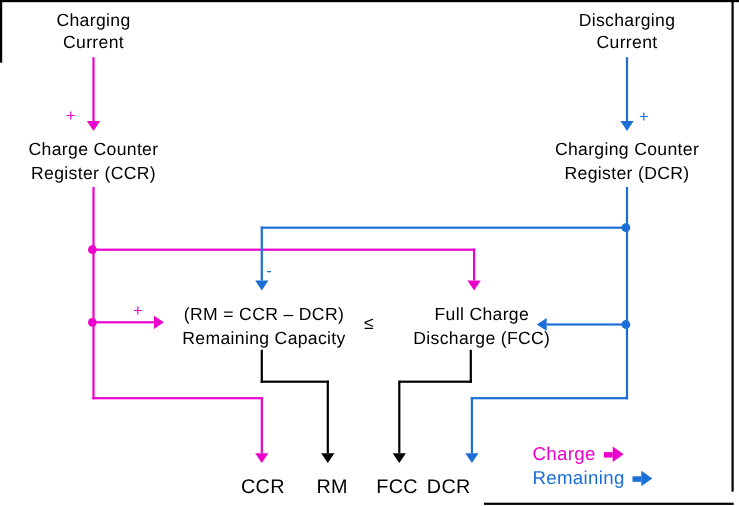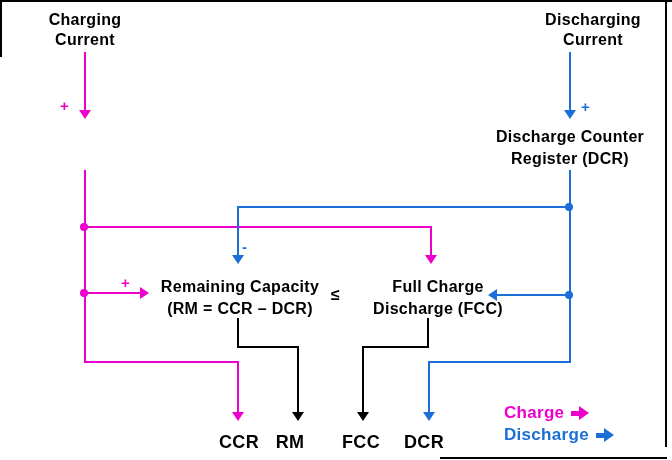--- a/index.html
+++ b/index.html
@@ -3,41 +3,41 @@
 <meta charset="utf-8">
 <style>
   :root{
     --charge:#ee00cc;
     --discharge:#1b6fd6;
     --ink:#000000;
   }
   html,body{margin:0;padding:0;background:#ffffff;}
   .canvas{
     position:relative;width:672px;height:460px;background:#ffffff;overflow:hidden;
-    font-family:"Liberation Sans",sans-serif;font-weight:bold;color:#000;
+    font-family:"Liberation Sans",sans-serif;font-weight:normal;color:#000;
   }
   .c{--col:var(--charge);}
   .d{--col:var(--discharge);}
   .k{--col:var(--ink);}
   .h,.v{position:absolute;background:var(--col);}
   .h{height:2px;}
   .v{width:2px;}
   .arr{position:absolute;width:0;height:0;}
   .arr.down{border-left:6px solid transparent;border-right:6px solid transparent;border-top:9px solid var(--col);}
   .arr.right{border-top:6px solid transparent;border-bottom:6px solid transparent;border-left:9px solid var(--col);}
   .arr.left{border-top:6px solid transparent;border-bottom:6px solid transparent;border-right:9px solid var(--col);}
   .dot{position:absolute;width:8px;height:8px;border-radius:50%;background:var(--col);}
   .lbl{position:absolute;font-size:16px;line-height:22px;text-align:center;letter-spacing:.3px;white-space:nowrap;}
   .lbl span{display:block;}
   .sign{position:absolute;font-size:15px;line-height:14px;}
   .tc{color:var(--charge);}
   .td{color:var(--discharge);}
   .cmp{position:absolute;font-size:16px;}
   .out{position:absolute;font-size:18px;width:52px;text-align:center;letter-spacing:.3px;}
-  .legend{position:absolute;left:504px;top:402px;font-size:17px;line-height:22px;letter-spacing:.3px;}
+  .legend{position:absolute;left:484px;top:402px;font-size:17px;line-height:22px;letter-spacing:.3px;}
   .legend-row{display:flex;align-items:center;height:22px;}
   .leg-arrow{display:inline-flex;align-items:center;margin-left:7px;}
   .leg-arrow .bar{width:8px;height:5px;background:var(--col);}
   .leg-arrow .head{width:0;height:0;border-top:7px solid transparent;border-bottom:7px solid transparent;border-left:10px solid var(--col);}
   .border-seg{position:absolute;background:#000;}
 </style>
 </head>
 <body>
 
 <div class="canvas">
@@ -88,63 +88,67 @@
     <i class="h k" style="left:363px;top:346px;width:66px"></i>
     <i class="v k" style="left:362px;top:346px;height:66px"></i>
     <i class="arr down k" style="left:357px;top:412px"></i>
   </div>
 
   <div class="lbl" style="left:25px;top:10px;width:120px;line-height:20px">
     <span>Charging</span>
     <span>Current</span>
   </div>
 
-  <div class="lbl" style="left:532px;top:10px;width:122px;line-height:20px">
+  <div class="lbl" style="left:509px;top:10px;width:122px;line-height:20px">
     <span>Discharging</span>
     <span>Current</span>
   </div>
 
+  <div class="lbl" style="left:0;top:126px;width:170px">
+    <span>Charge Counter</span>
+    <span>Register (CCR)</span>
+  </div>
 
   <div class="lbl" style="left:478px;top:126px;width:184px">
-    <span>Discharge Counter</span>
+    <span>Charging Counter</span>
     <span>Register (DCR)</span>
   </div>
 
   <div class="lbl" style="left:147px;top:276px;width:186px">
+    <span>(RM = CCR – DCR)</span>
     <span>Remaining Capacity</span>
-    <span>(RM = CCR – DCR)</span>
   </div>
 
   <div class="cmp" style="left:331px;top:286px">≤</div>
 
   <div class="lbl" style="left:370px;top:276px;width:136px">
     <span>Full Charge</span>
     <span>Discharge (FCC)</span>
   </div>
 
   <span class="sign tc" style="left:60px;top:99px">+</span>
   <span class="sign td" style="left:581px;top:100px">+</span>
   <span class="sign tc" style="left:121px;top:276px">+</span>
   <span class="sign td" style="left:242px;top:240px">-</span>
 
   <span class="out" style="left:213px;top:432px">CCR</span>
-  <span class="out" style="left:264px;top:432px">RM</span>
+  <span class="out" style="left:276px;top:432px">RM</span>
   <span class="out" style="left:335px;top:432px">FCC</span>
-  <span class="out" style="left:398px;top:432px">DCR</span>
+  <span class="out" style="left:382px;top:432px">DCR</span>
 
   <div class="legend">
     <div class="legend-row tc c">
       <span>Charge</span>
       <span class="leg-arrow c">
           <i class="bar"></i>
           <i class="head"></i>
         </span>
     </div>
     <div class="legend-row td d">
-      <span>Discharge</span>
+      <span>Remaining</span>
       <span class="leg-arrow d">
           <i class="bar"></i>
           <i class="head"></i>
         </span>
     </div>
   </div>
 
 </div>
 
 </body></html>

